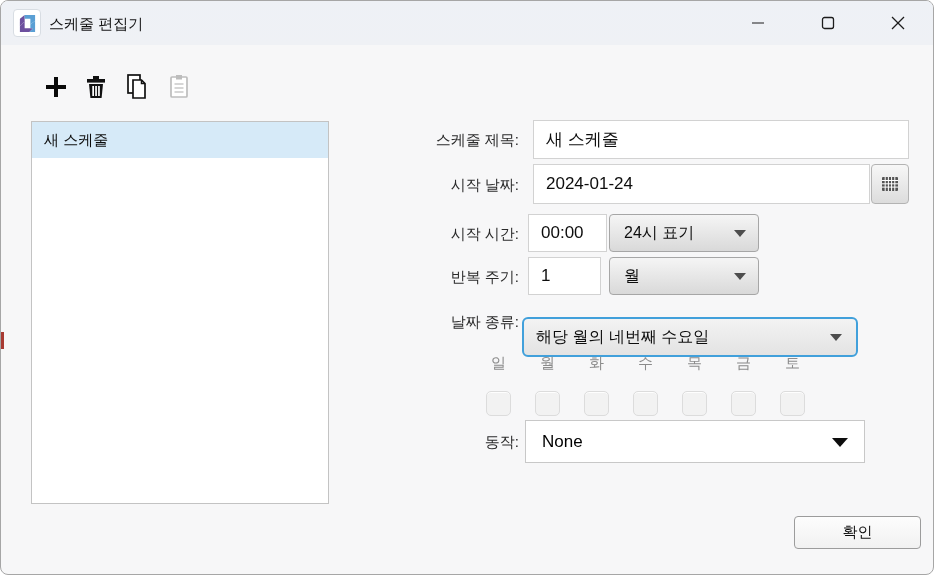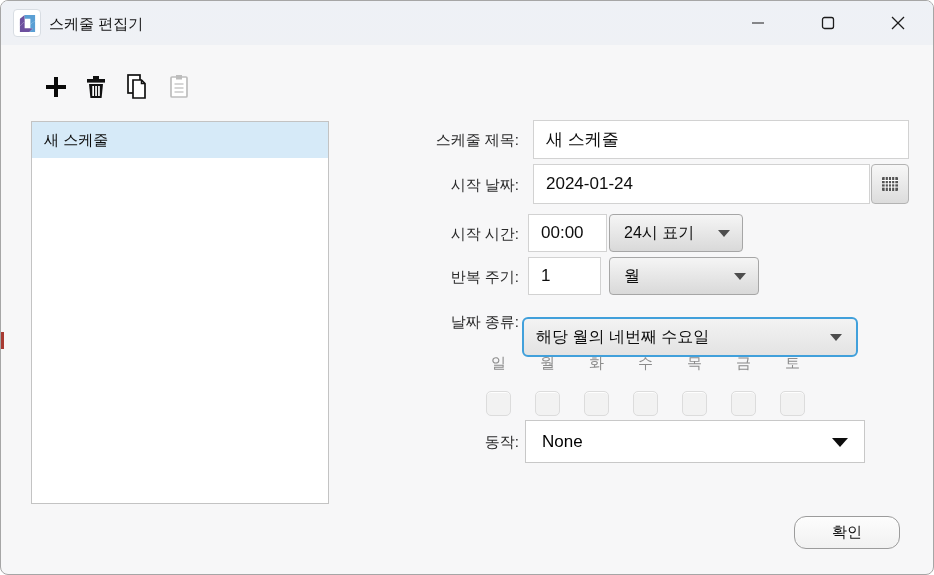--- a/index.html
+++ b/index.html
@@ -54,23 +54,23 @@
   .cal-btn{position:absolute;left:870px;top:163px;width:38px;height:40px;
     background:linear-gradient(#f7f7f7,#dcdcdc);border:1px solid #b3b3b3;
     border-radius:4px;display:flex;align-items:center;justify-content:center;}
   .day-labels{position:absolute;left:485px;top:353px;display:flex;}
   .day-labels span{width:25px;margin-right:24px;text-align:center;
     font-size:15px;color:#8b8b8b;}
   .day-boxes{position:absolute;left:485px;top:390px;display:flex;}
   .day-boxes .cb{width:25px;height:25px;margin-right:24px;border-radius:5px;
     background:#f2f2f2;border:1px solid #dcdcdc;
     box-shadow:inset 0 1px 0 rgba(255,255,255,.9);}
-  .ok-btn{position:absolute;left:793px;top:515px;width:106px;height:33px;
+  .ok-btn{position:absolute;left:793px;top:515px;width:127px;height:33px;
     background:linear-gradient(#fdfdfd,#f1f1f1);border:1px solid #9c9c9c;
-    border-radius:12px;display:flex;align-items:center;justify-content:center;
+    border-radius:4px;display:flex;align-items:center;justify-content:center;
     font-size:15px;color:#0d0d0d;text-align:right;}
   .red-sliver{position:absolute;left:0;top:331px;width:3px;height:17px;
     background:#a83a32;}
 </style>
 </head>
 <body>
 
 <div class="window">
 
   <div class="titlebar">
@@ -158,21 +158,21 @@
         <line x1="1" y1="11.1" x2="17" y2="11.1"></line>
         <line x1="4.2" y1="1" x2="4.2" y2="15"></line>
         <line x1="7.4" y1="1" x2="7.4" y2="15"></line>
         <line x1="10.6" y1="1" x2="10.6" y2="15"></line>
         <line x1="13.8" y1="1" x2="13.8" y2="15"></line>
       </g>
     </svg>
   </div>
 
   <input class="text-input" style="left: 527px; top: 213px; width: 79px; height: 38px;" value="00:00">
-  <div class="combo-gray" style="left:608px;top:213px;width:134px;height:38px;">
+  <div class="combo-gray" style="left:608px;top:213px;width:150px;height:38px;">
     <span>24시 표기</span>
     <span class="arrow-sm"></span>
   </div>
 
   <input class="text-input" style="left: 527px; top: 256px; width: 73px; height: 38px;" value="1">
   <div class="combo-gray" style="left:608px;top:256px;width:150px;height:38px;">
     <span>월</span>
     <span class="arrow-sm"></span>
   </div>
 

